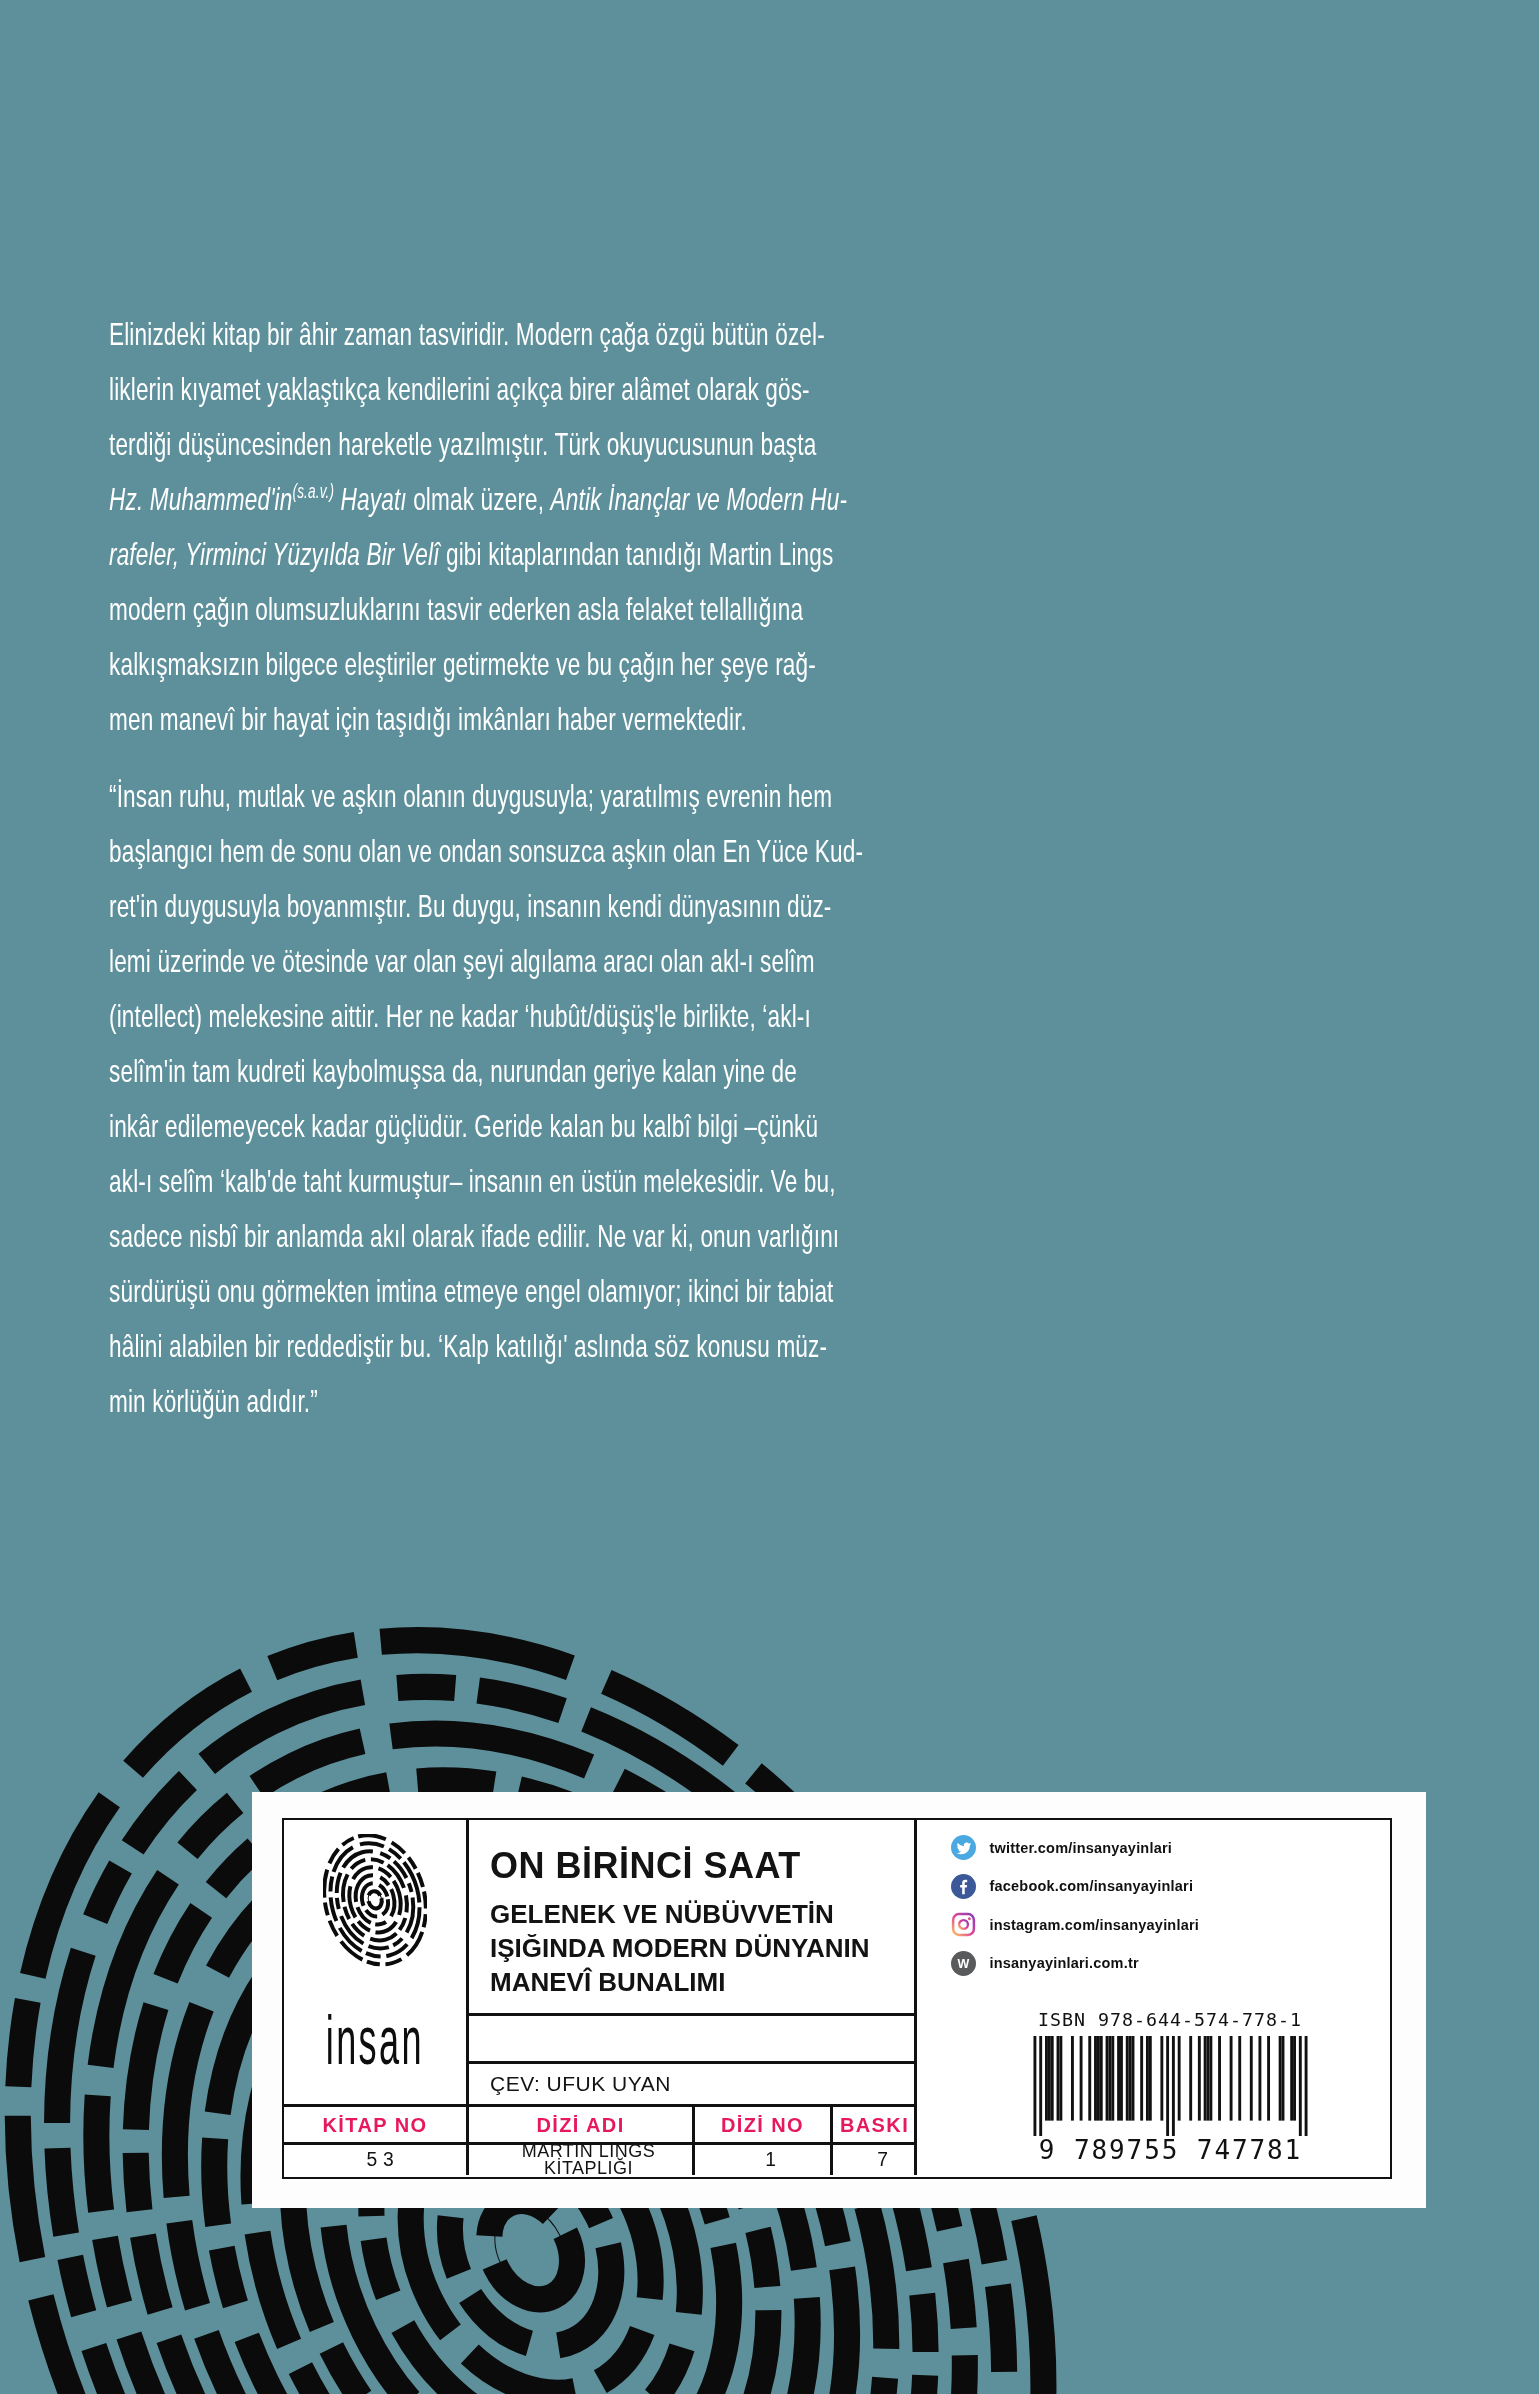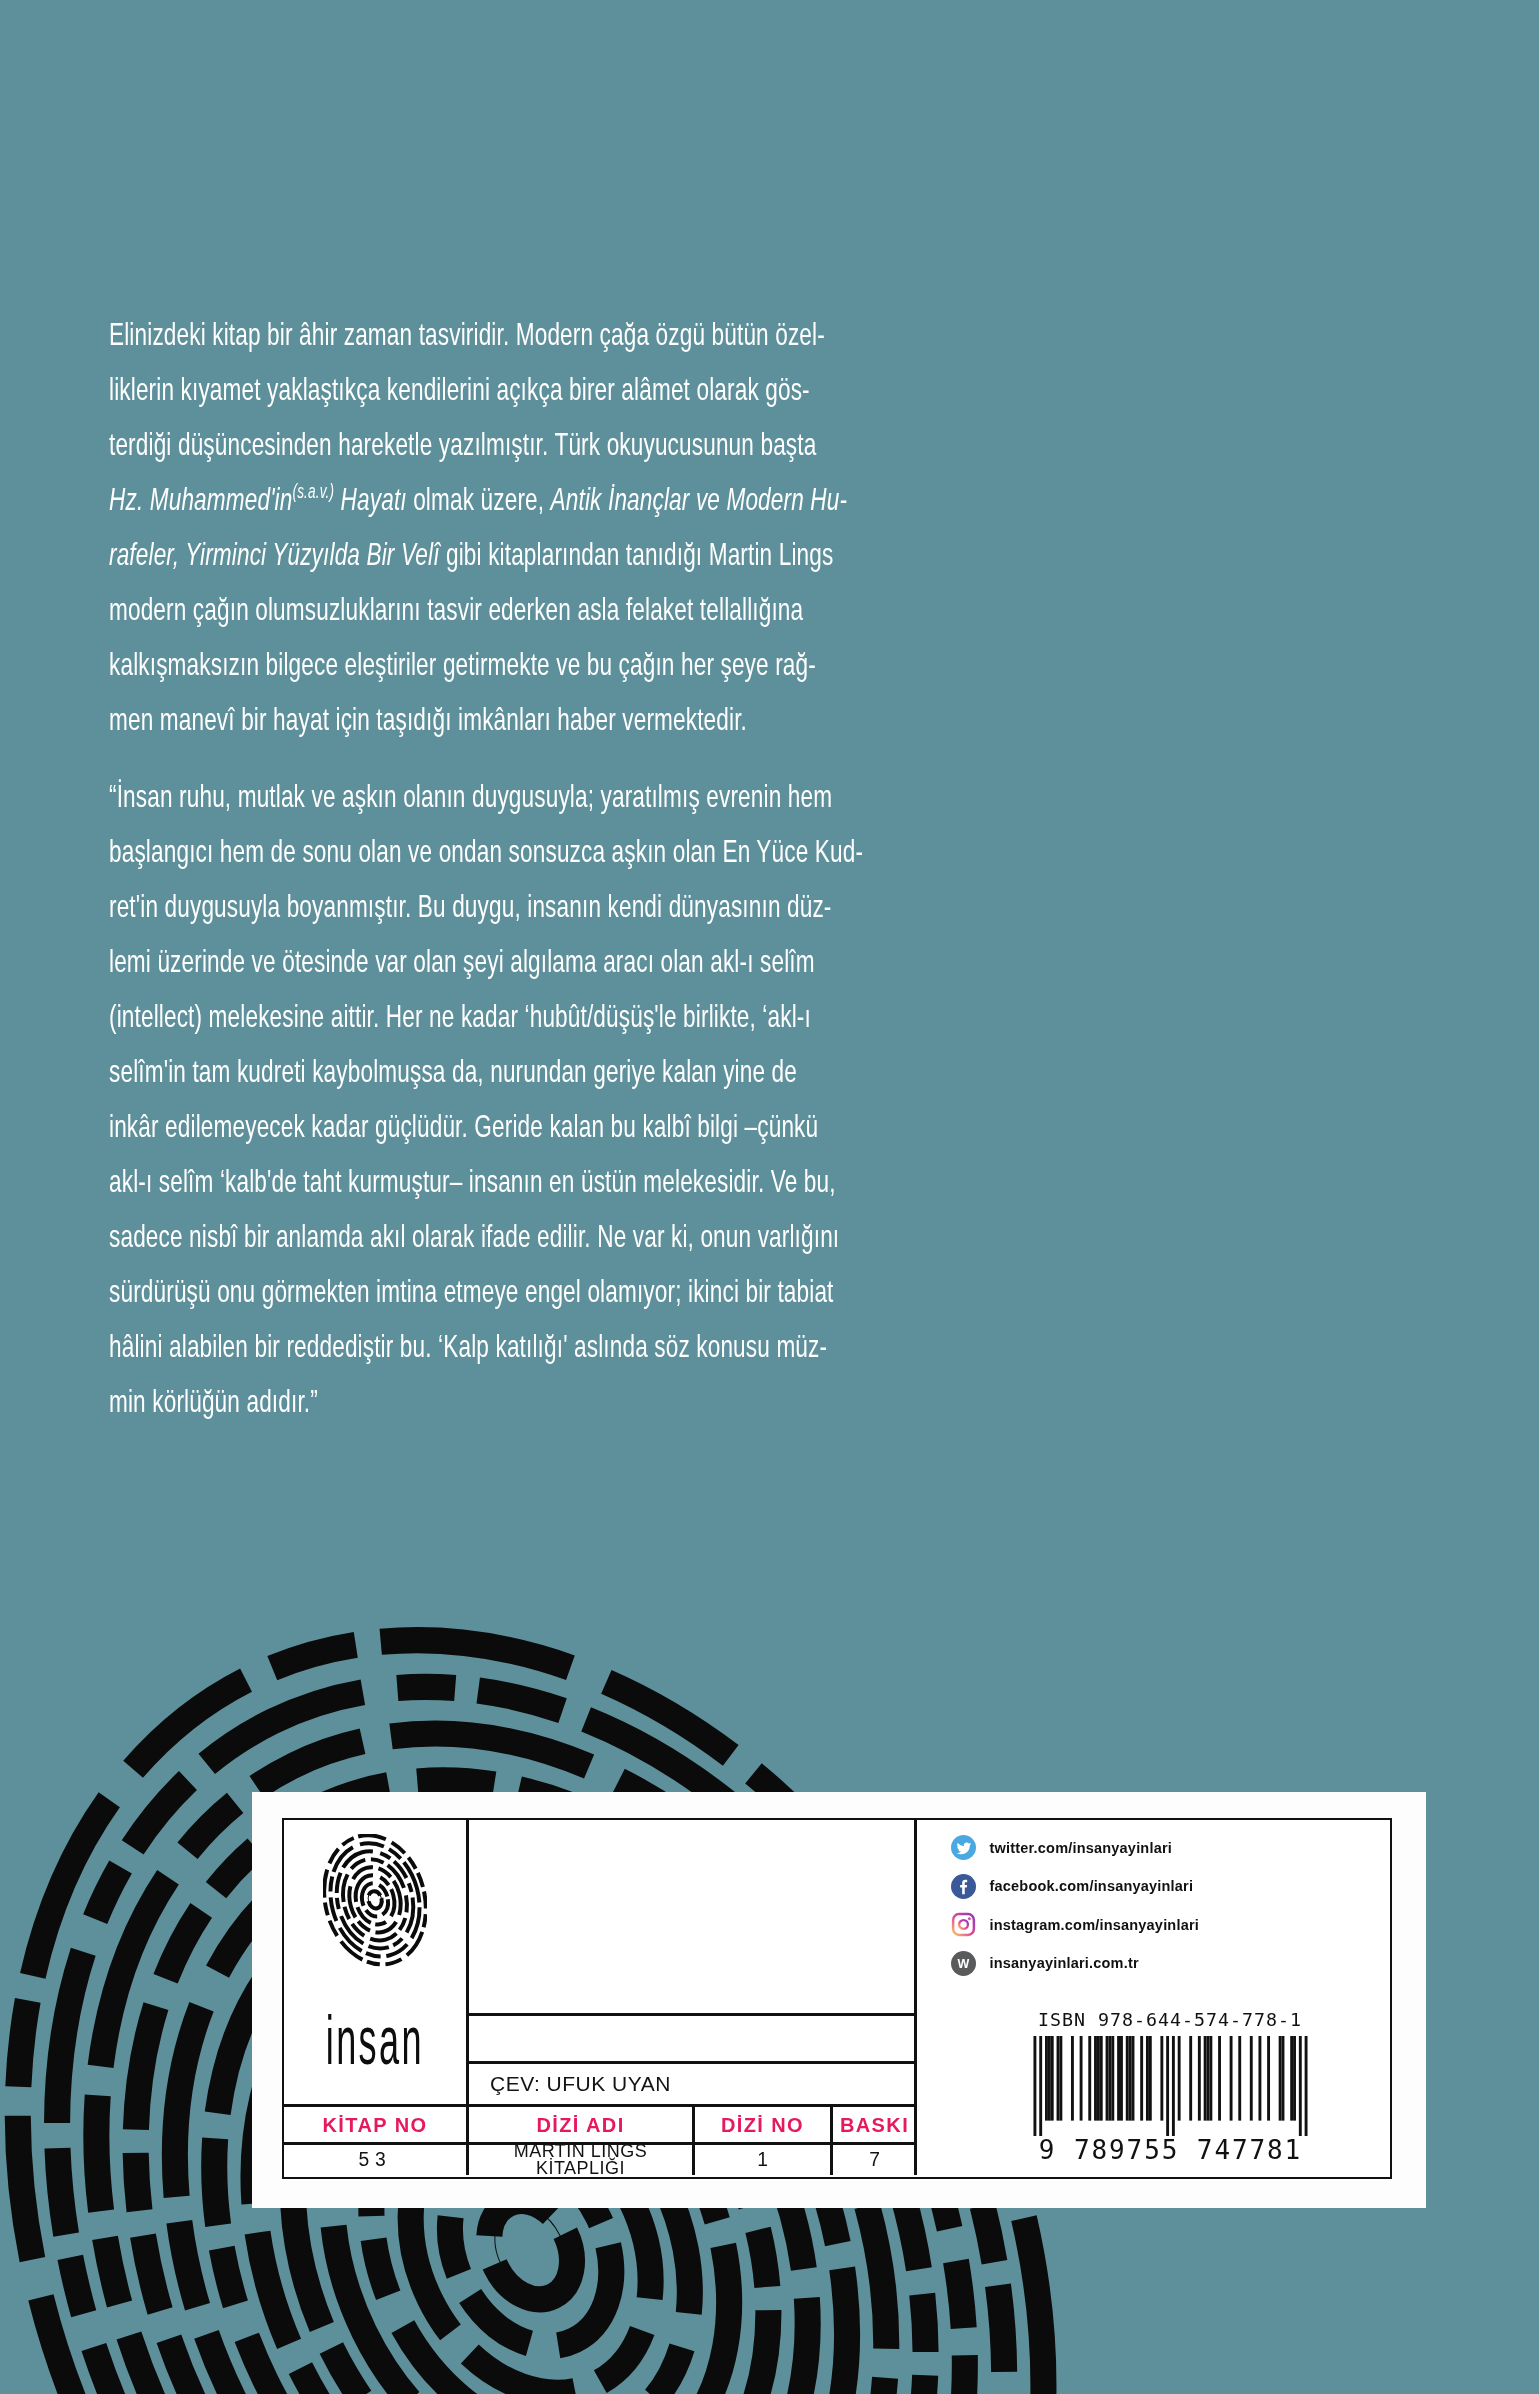--- a/index.html
+++ b/index.html
@@ -49,21 +49,21 @@
   .book-sub{margin-top:9.7px;font-size:26px;font-weight:700;line-height:34px;}
   .author-cell{left:185px;top:196px;width:444px;height:45px;display:flex;align-items:center;
                padding-left:21px;box-sizing:border-box;
                font-size:23px;font-weight:700;letter-spacing:2.4px;color:var(--red);}
   .cev-cell{left:185px;top:244px;width:444px;height:40px;display:flex;align-items:center;
             padding-left:21px;box-sizing:border-box;font-size:21px;font-weight:500;letter-spacing:0.5px;}
   
   .hcell{top:287px;height:36px;display:flex;align-items:center;justify-content:center;
          font-size:20px;font-weight:700;letter-spacing:1.4px;color:var(--red);}
   .vcell{top:325px;height:30px;display:flex;align-items:center;justify-content:center;
-         font-size:19.3px;font-weight:500;color:#131313;}
+         font-size:19.3px;font-weight:500;color:#131313;margin-left:8px;}
   .c1{left:0;width:182px;}
   .c2{left:185px;width:223px;}
   .c3{left:411px;width:135px;}
   .c4{left:549px;width:83px;}
   .kitapno{letter-spacing:5.8px;}
   .dizi-adi-val{font-size:18px;line-height:17.4px;text-align:center;width:145px;margin:0 auto;letter-spacing:0.5px;}
   
   .right-sec{position:absolute;left:632px;top:0;width:472px;height:355px;}
   .social{position:absolute;left:35px;top:15.4px;display:flex;flex-direction:column;gap:13.5px;}
   .srow{display:flex;align-items:center;gap:13.5px;height:25px;}
@@ -140,20 +140,28 @@
               <ellipse rx="26.5" ry="34.980000000000004" stroke-width="4.2" stroke-dasharray="26 6 16 5 34 8" stroke-dashoffset="159"></ellipse>
               <ellipse rx="33" ry="43.56" stroke-width="4.2" stroke-dasharray="14 5 30 7 18 6" stroke-dashoffset="212"></ellipse>
               <ellipse rx="39.5" ry="52.14" stroke-width="4.2" stroke-dasharray="38 8 12 5 22 6" stroke-dashoffset="265"></ellipse>
               <ellipse rx="46" ry="60.720000000000006" stroke-width="4.2" stroke-dasharray="26 6 16 5 34 8" stroke-dashoffset="318"></ellipse>
               <ellipse rx="52.5" ry="69.3" stroke-width="4.2" stroke-dasharray="14 5 30 7 18 6" stroke-dashoffset="371"></ellipse>
             </g>
         </svg>
         <div class="wordmark">insan</div>
       </div>
 
+      <div class="cell title-cell">
+        <div class="book-title">ON BİRİNCİ SAAT</div>
+        <div class="book-sub">
+          <div>GELENEK VE NÜBÜVVETİN</div>
+          <div>IŞIĞINDA MODERN DÜNYANIN</div>
+          <div>MANEVÎ BUNALIMI</div>
+        </div>
+      </div>
 
       <div class="cell cev-cell">ÇEV: UFUK UYAN</div>
 
       <div class="cell hcell c1">KİTAP NO</div>
       <div class="cell hcell c2">DİZİ ADI</div>
       <div class="cell hcell c3">DİZİ NO</div>
       <div class="cell hcell c4">BASKI</div>
 
       <div class="cell vcell c1 kitapno">53</div>
       <div class="cell vcell c2">

